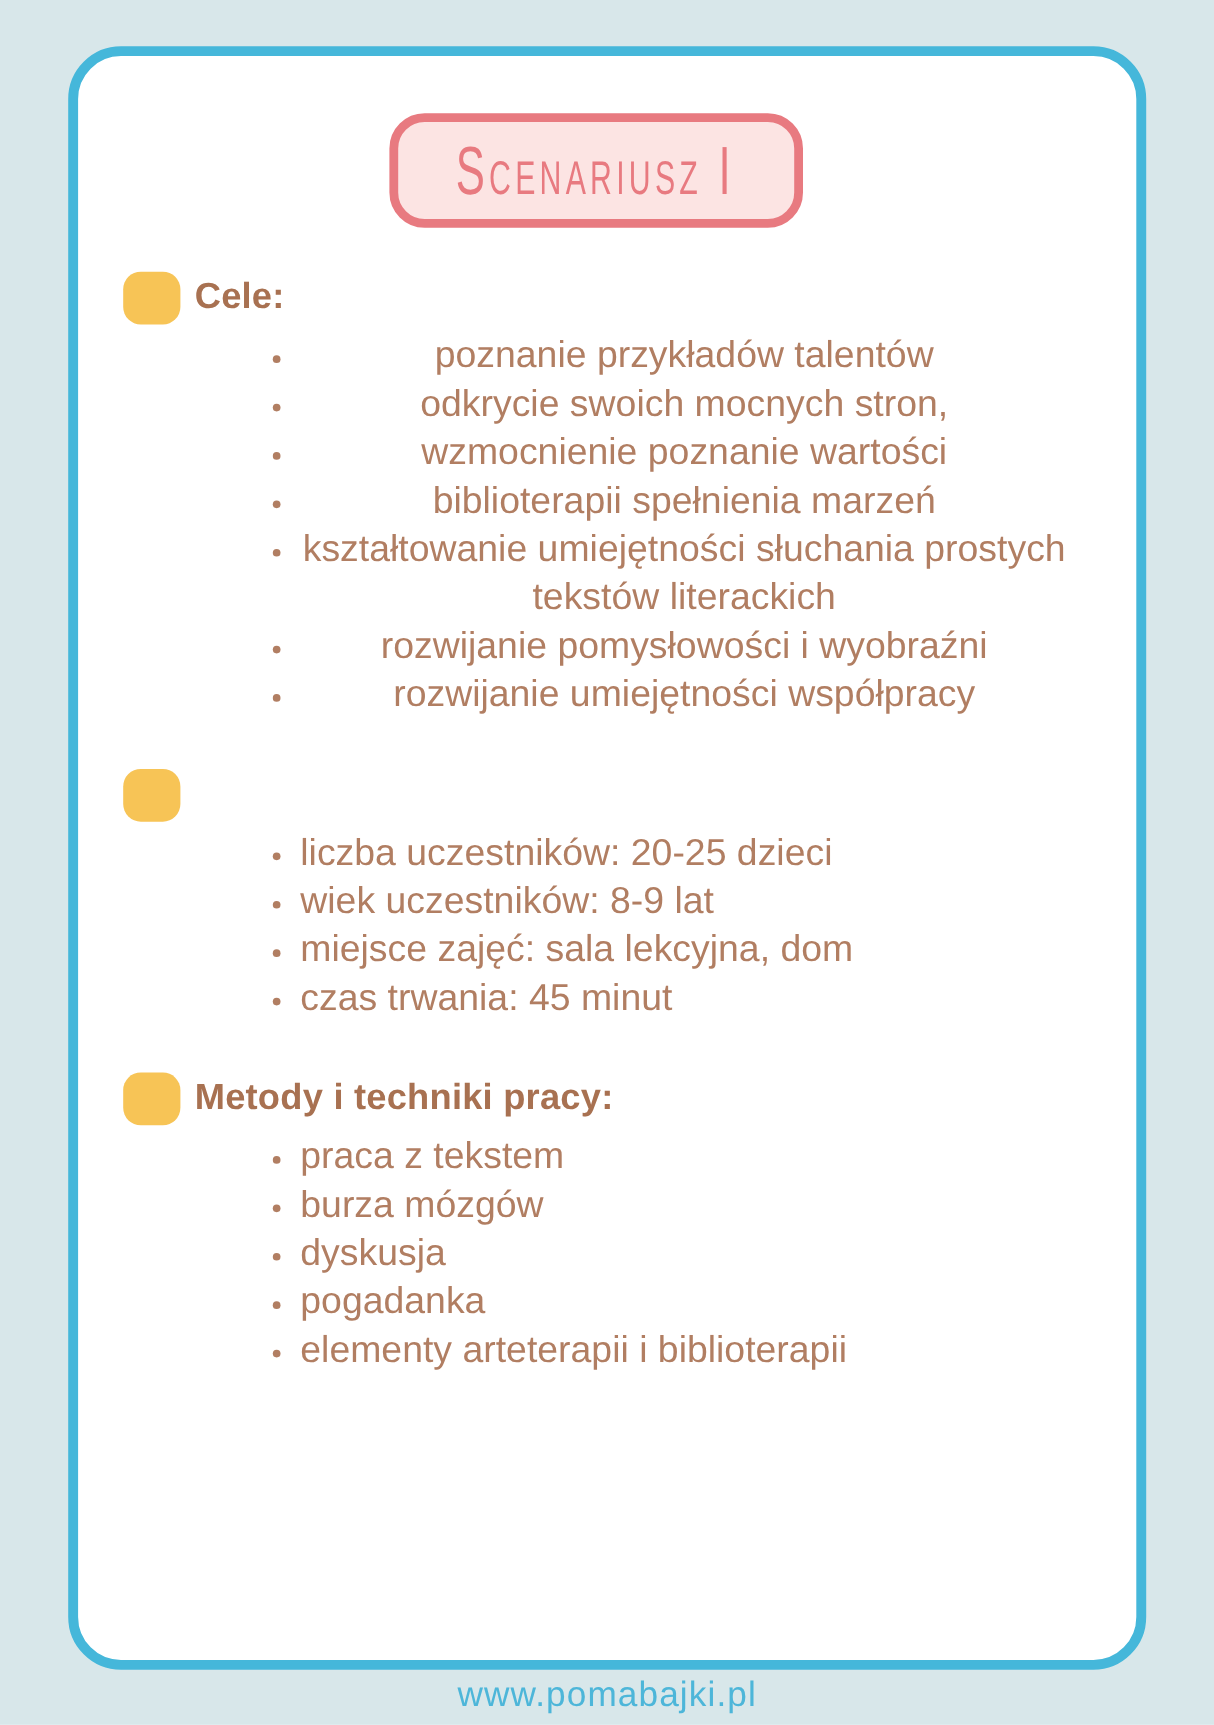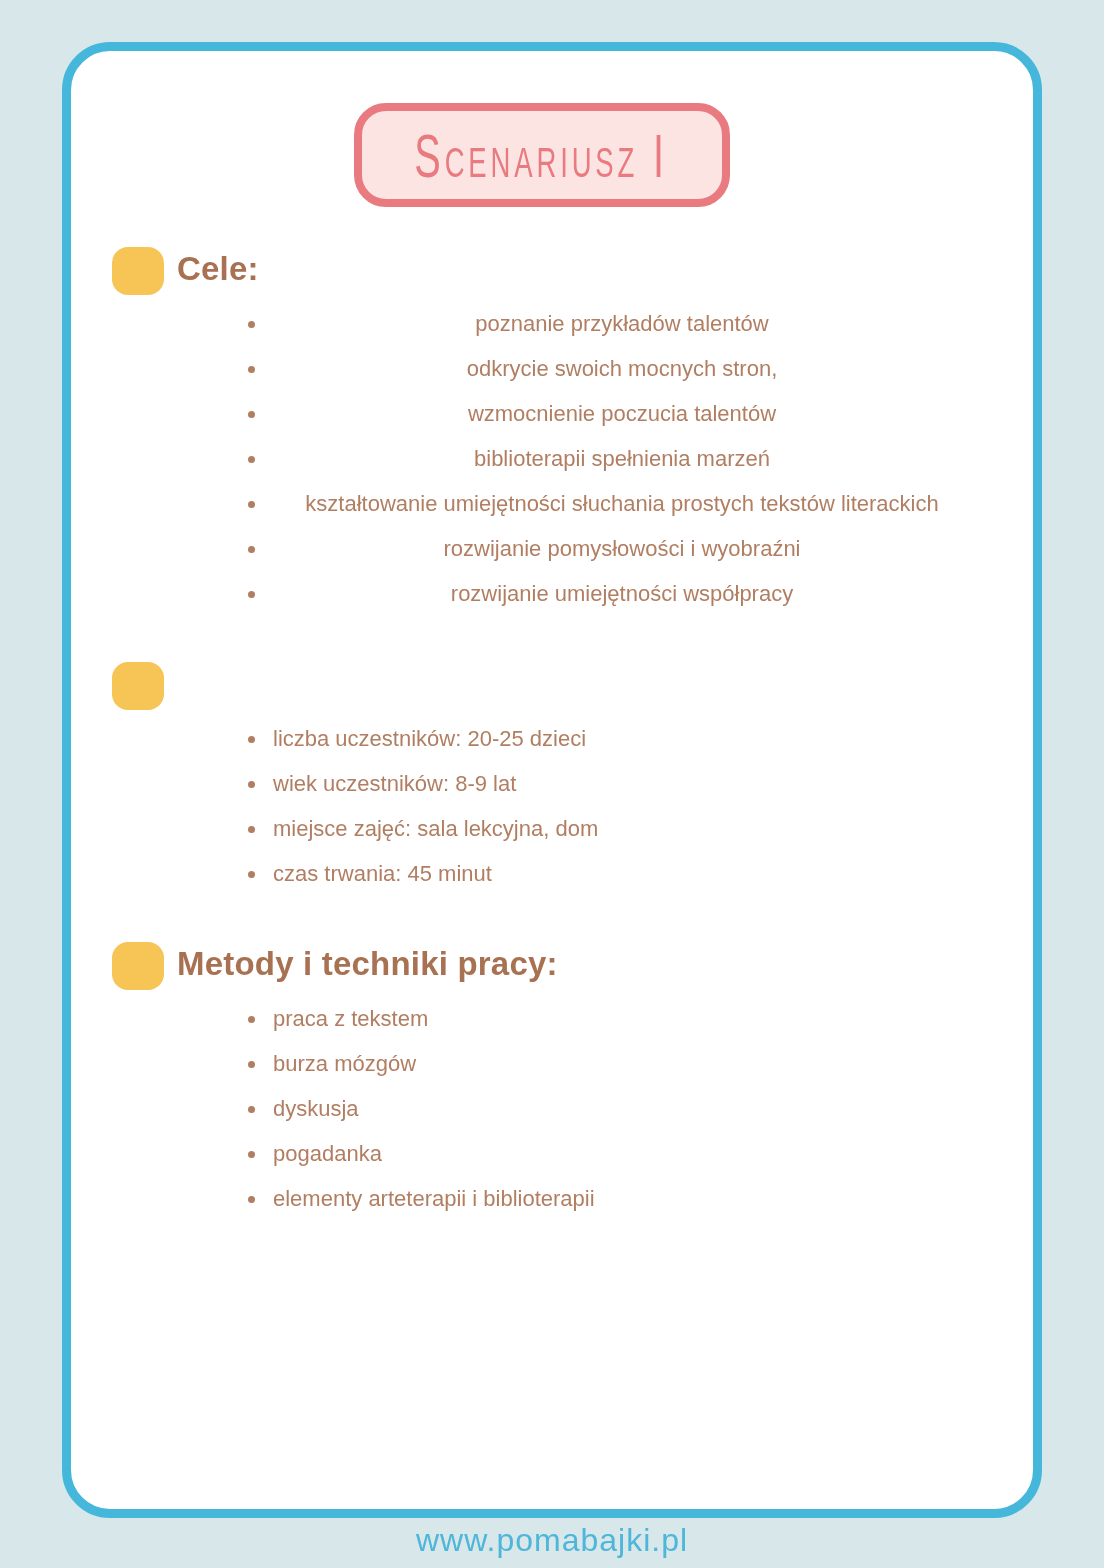--- a/index.html
+++ b/index.html
@@ -45,21 +45,21 @@
     background:var(--yellow); margin-right:13px; margin-top:0;
   }
   .section-heading{
     font-size:33px; line-height:44px; font-weight:700; color:var(--head-brown);
     letter-spacing:0.2px;
   }
   .bullet-list{
     margin:6px 0 0 0; padding-left:157px; list-style:disc;
   }
   .bullet-list li{
-    font-size:22px; line-height:44px; color:var(--body-brown);
+    font-size:34px; line-height:44px; color:var(--body-brown);
     max-width:770px; padding-left:4px;
   }
   .bullet-list li::marker{ color:var(--body-brown); font-size:24px; }
   .footer{
     position:absolute; left:0; right:0; top:1522px; text-align:center;
     color:var(--footer-blue); font-size:32px; letter-spacing:1px;
   }
 </style>
 </head>
 <body>
@@ -74,21 +74,21 @@
 
     <div id="sections">
         <section class="section">
           <div class="section-head">
             <span class="square-icon"></span>
             <h2 class="section-heading">Cele:</h2>
           </div>
           <ul class="bullet-list">
             <li>poznanie przykładów talentów</li>
             <li>odkrycie swoich mocnych stron,</li>
-            <li>wzmocnienie poczucia talentów</li>
+            <li>wzmocnienie poznanie wartości</li>
             <li>biblioterapii spełnienia marzeń</li>
             <li>kształtowanie umiejętności słuchania prostych tekstów literackich</li>
             <li>rozwijanie pomysłowości i wyobraźni</li>
             <li>rozwijanie umiejętności współpracy</li>
           </ul>
         </section>
         <section class="section">
           <div class="section-head">
             <span class="square-icon"></span>
           </div>

